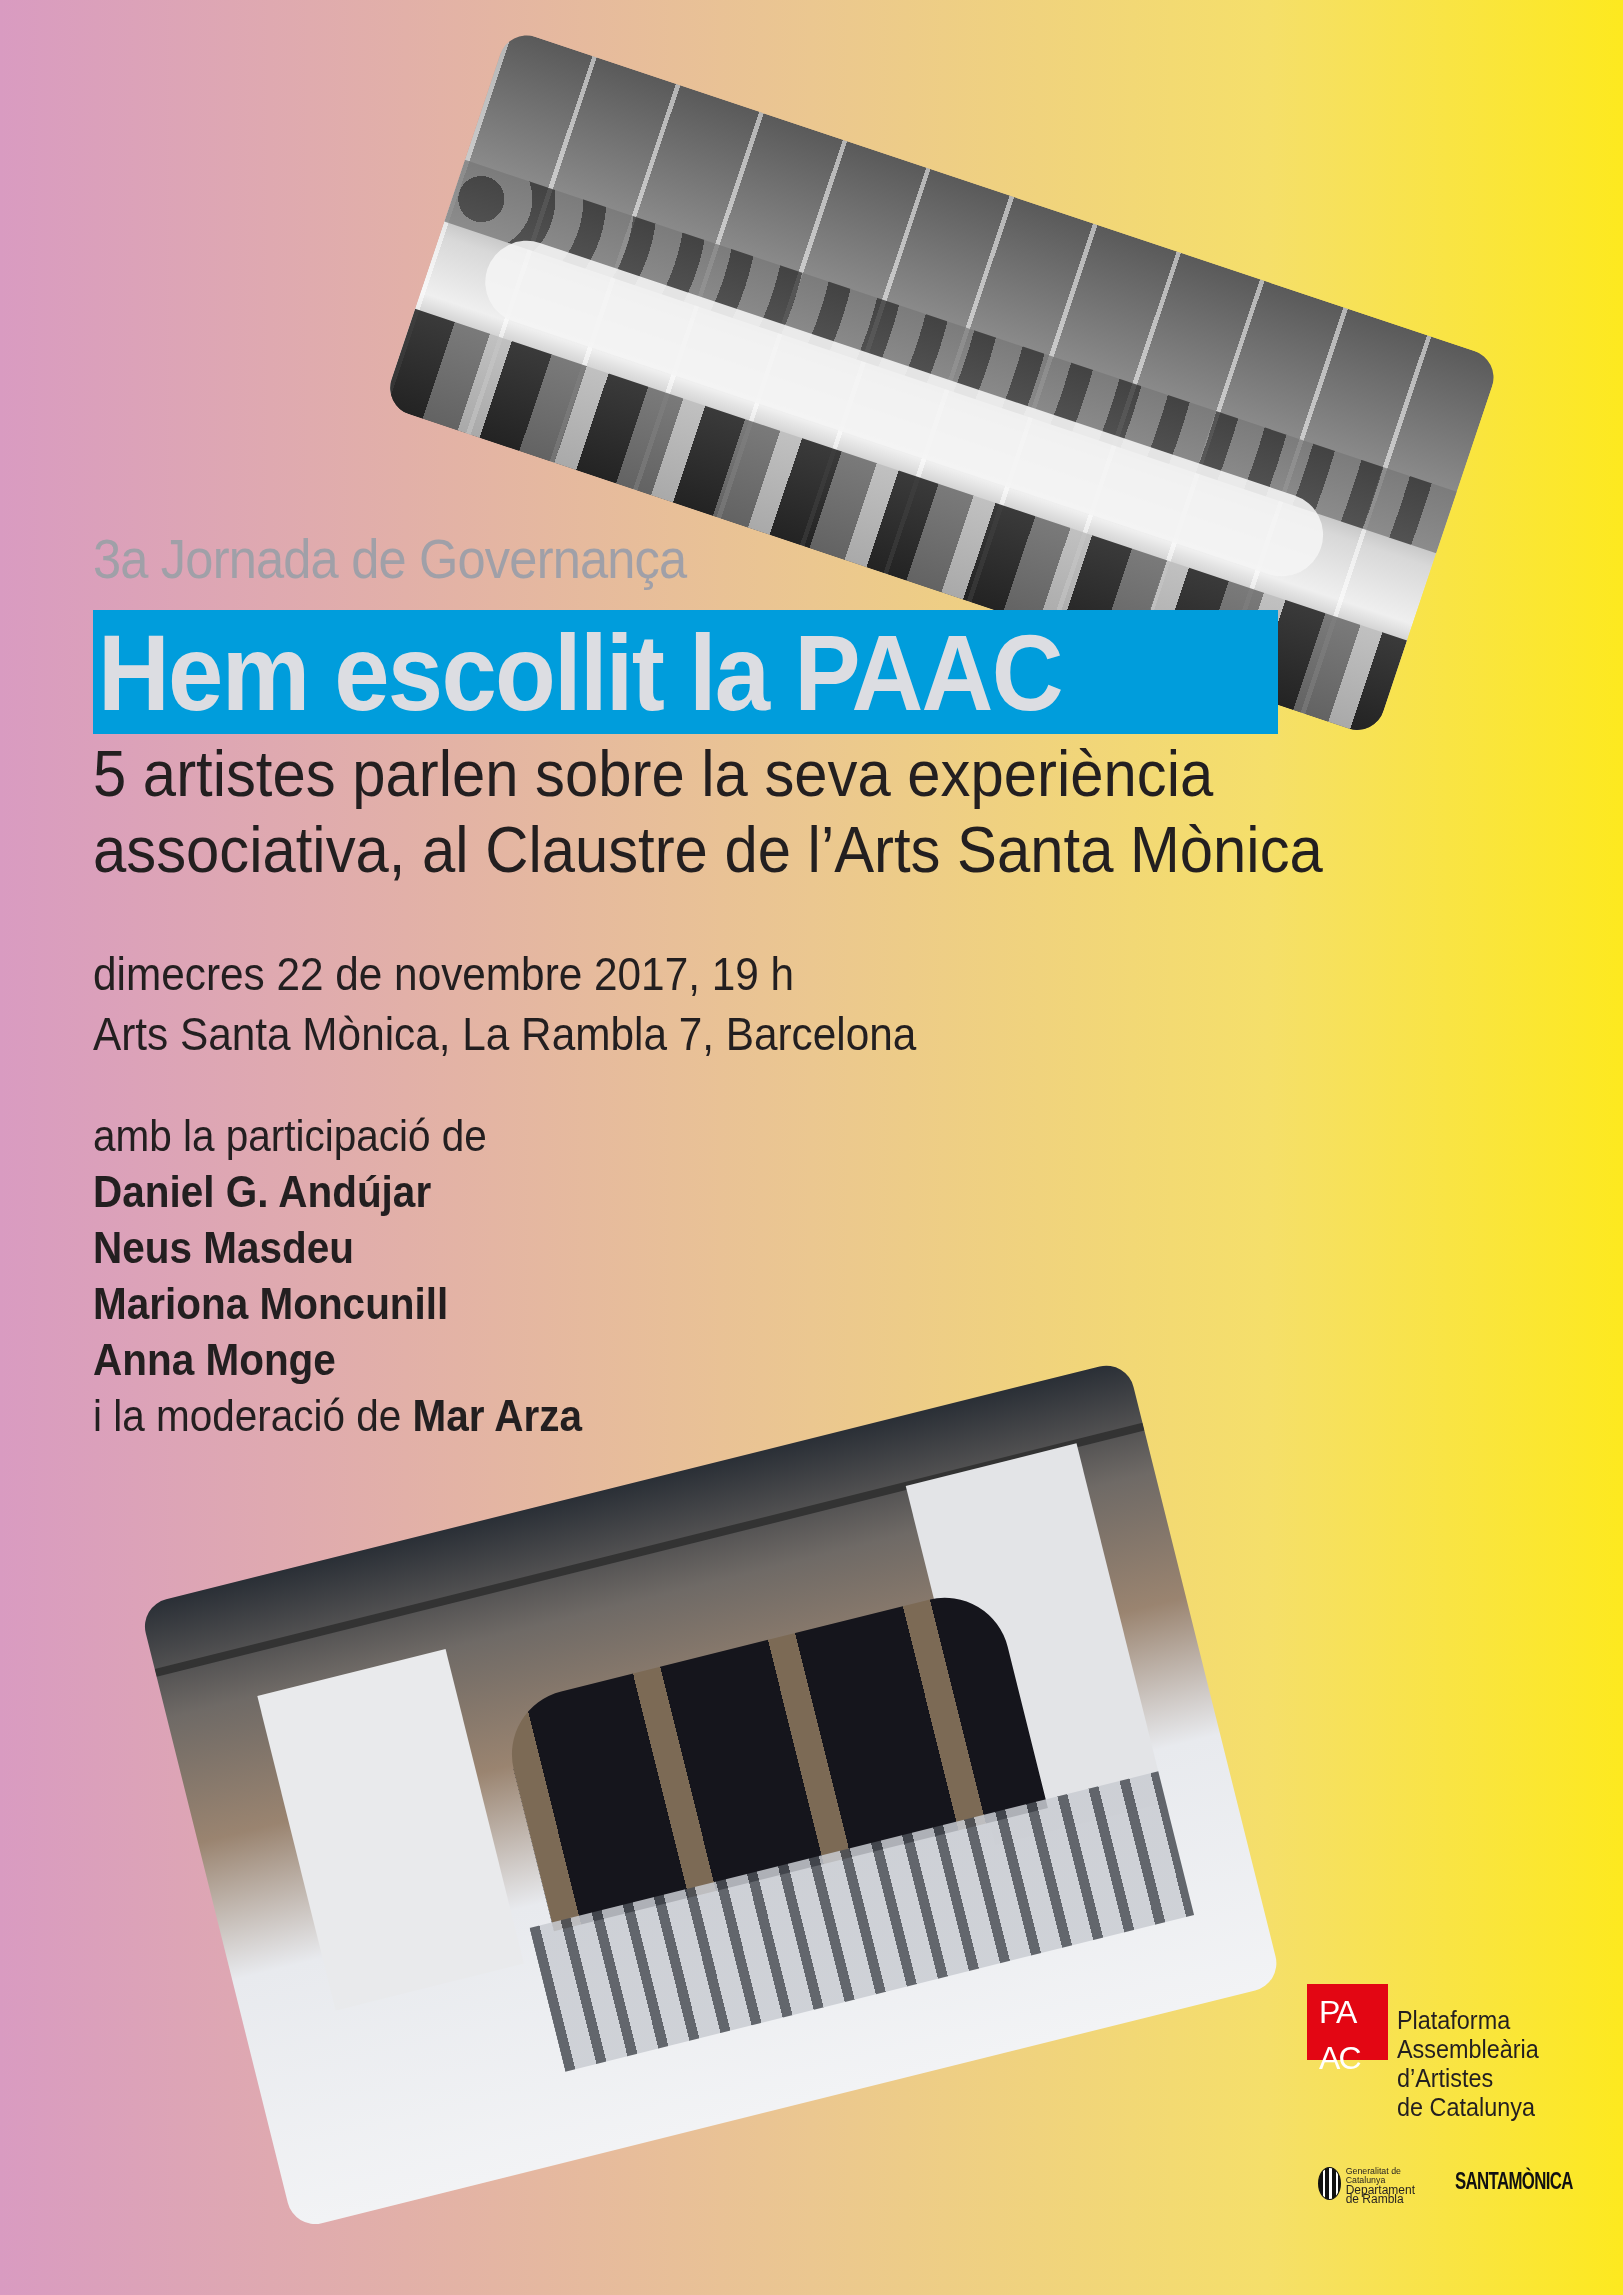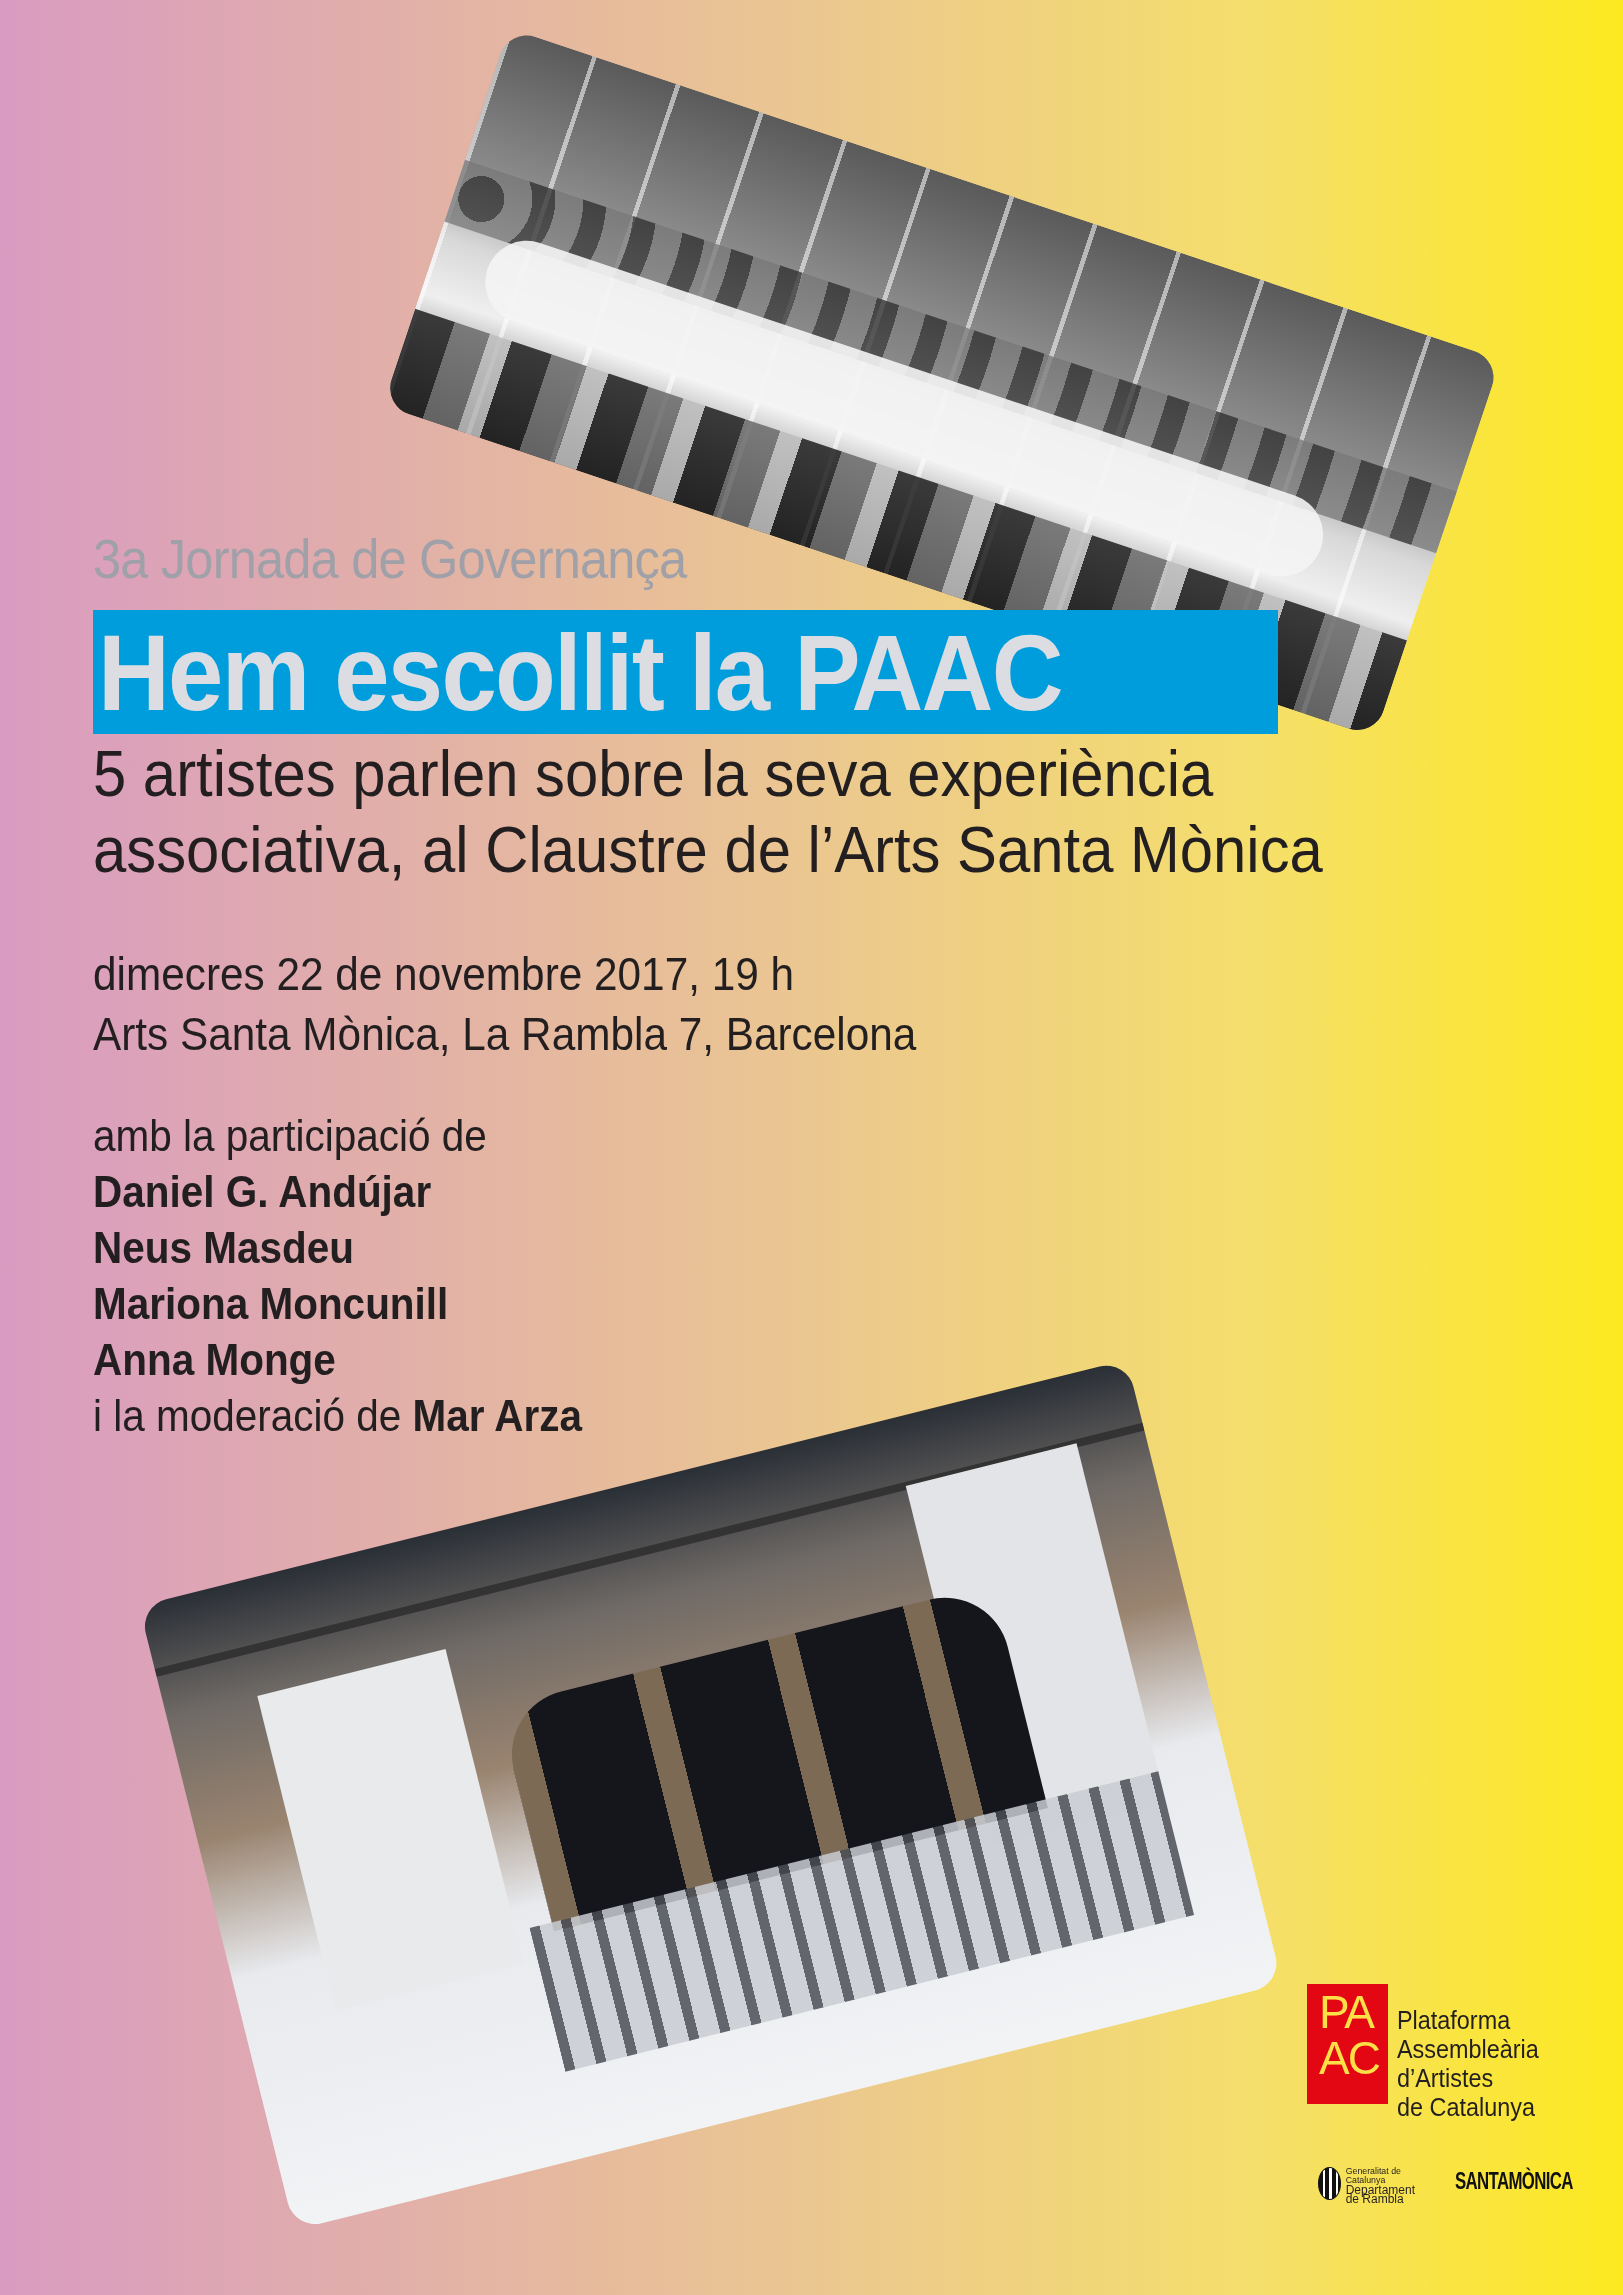--- a/index.html
+++ b/index.html
@@ -73,21 +73,21 @@
     .photo-bottom .chairs {
       position: absolute; left: 301px; top: 407px; width: 648px; height: 148px;
       background: repeating-linear-gradient(90deg, #4a4e55 0 10.2px, #c9ccd2 10.2px 32px);
       opacity: 0.85;
     }
     .photo-bottom .truss {
       position: absolute; left: 0; top: 65px; width: 100%; height: 8.3px; background: #333;
     }
     .logo-paac { position: absolute; left: 1307px; top: 1984px; display: flex; align-items: flex-start; }
     .logo-box {
-      width: 81px; height: 120px; background: #e30613; color: #fde047; font-size: 46px;
+      width: 81px; height: 76px; background: #e30613; color: #ffffff; font-size: 32px;
       line-height: 46px; padding: 4.6px 0 0 12px; box-sizing: border-box; letter-spacing: -1.9px;
     }
     .logo-text {
       margin-left: 9.3px; margin-top: 22px; font-size: 26px; line-height: 29px; color: #231f20;
       font-weight: normal; transform: scaleX(0.9); transform-origin: 0 0;
     }
     .sponsors { position: absolute; left: 1318px; top: 2167px; display: flex; }
     .gencat-emblem {
       width: 27px; height: 31px; border: 1.4px solid #111; border-radius: 50%;
       background: repeating-linear-gradient(90deg, #111 0 3.7px, #fff 3.7px 6.5px);

